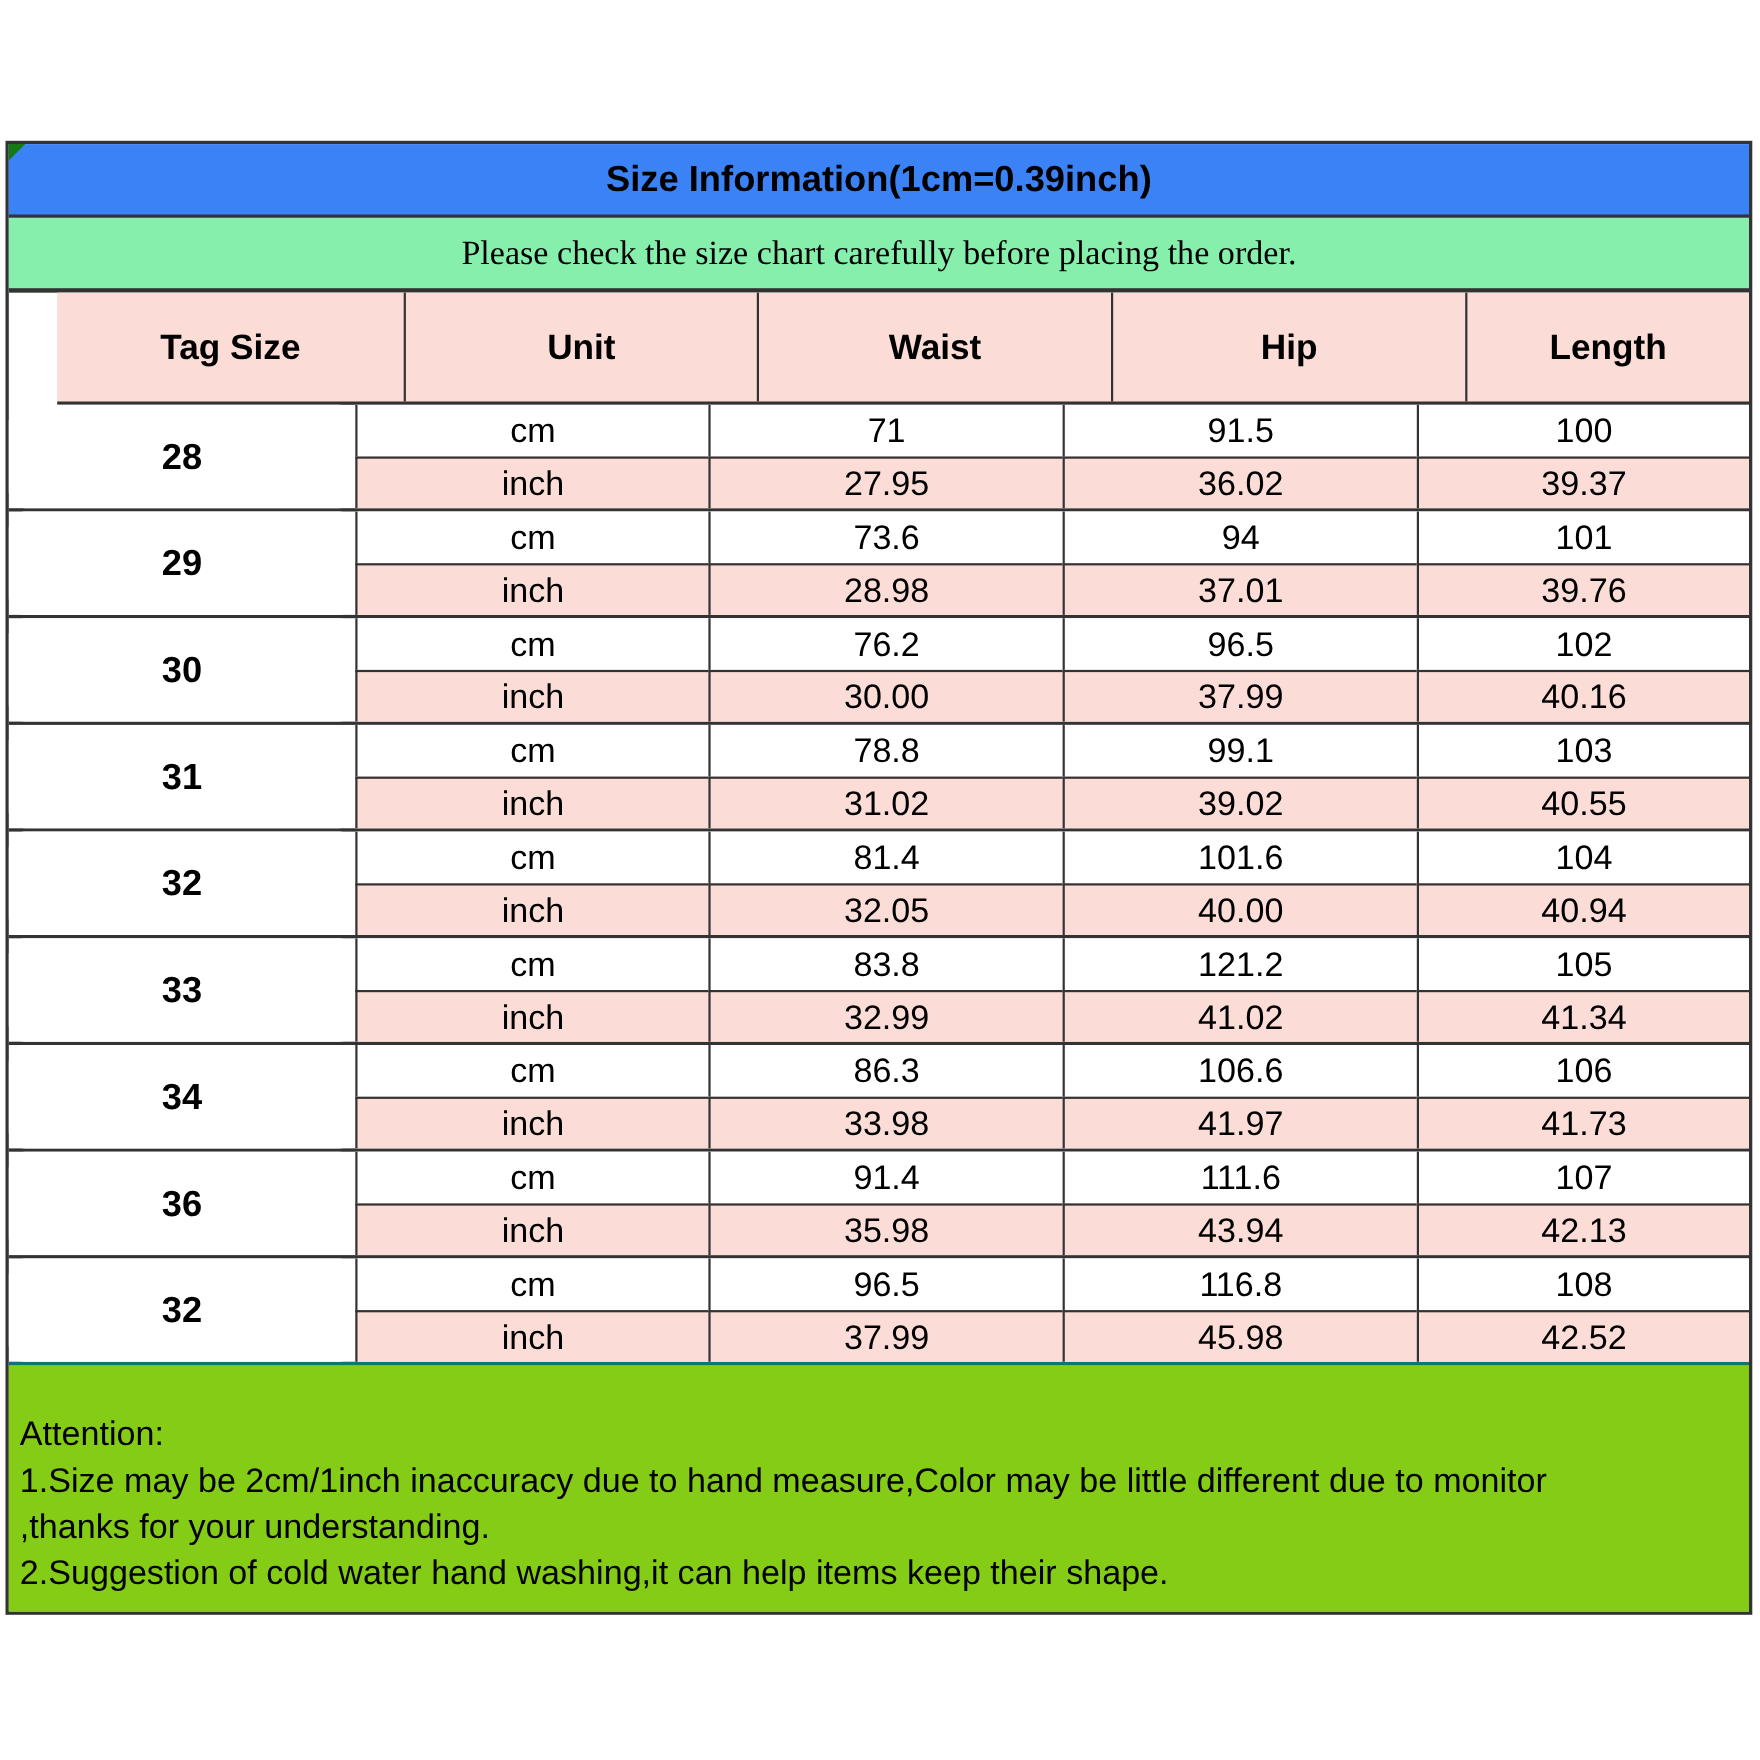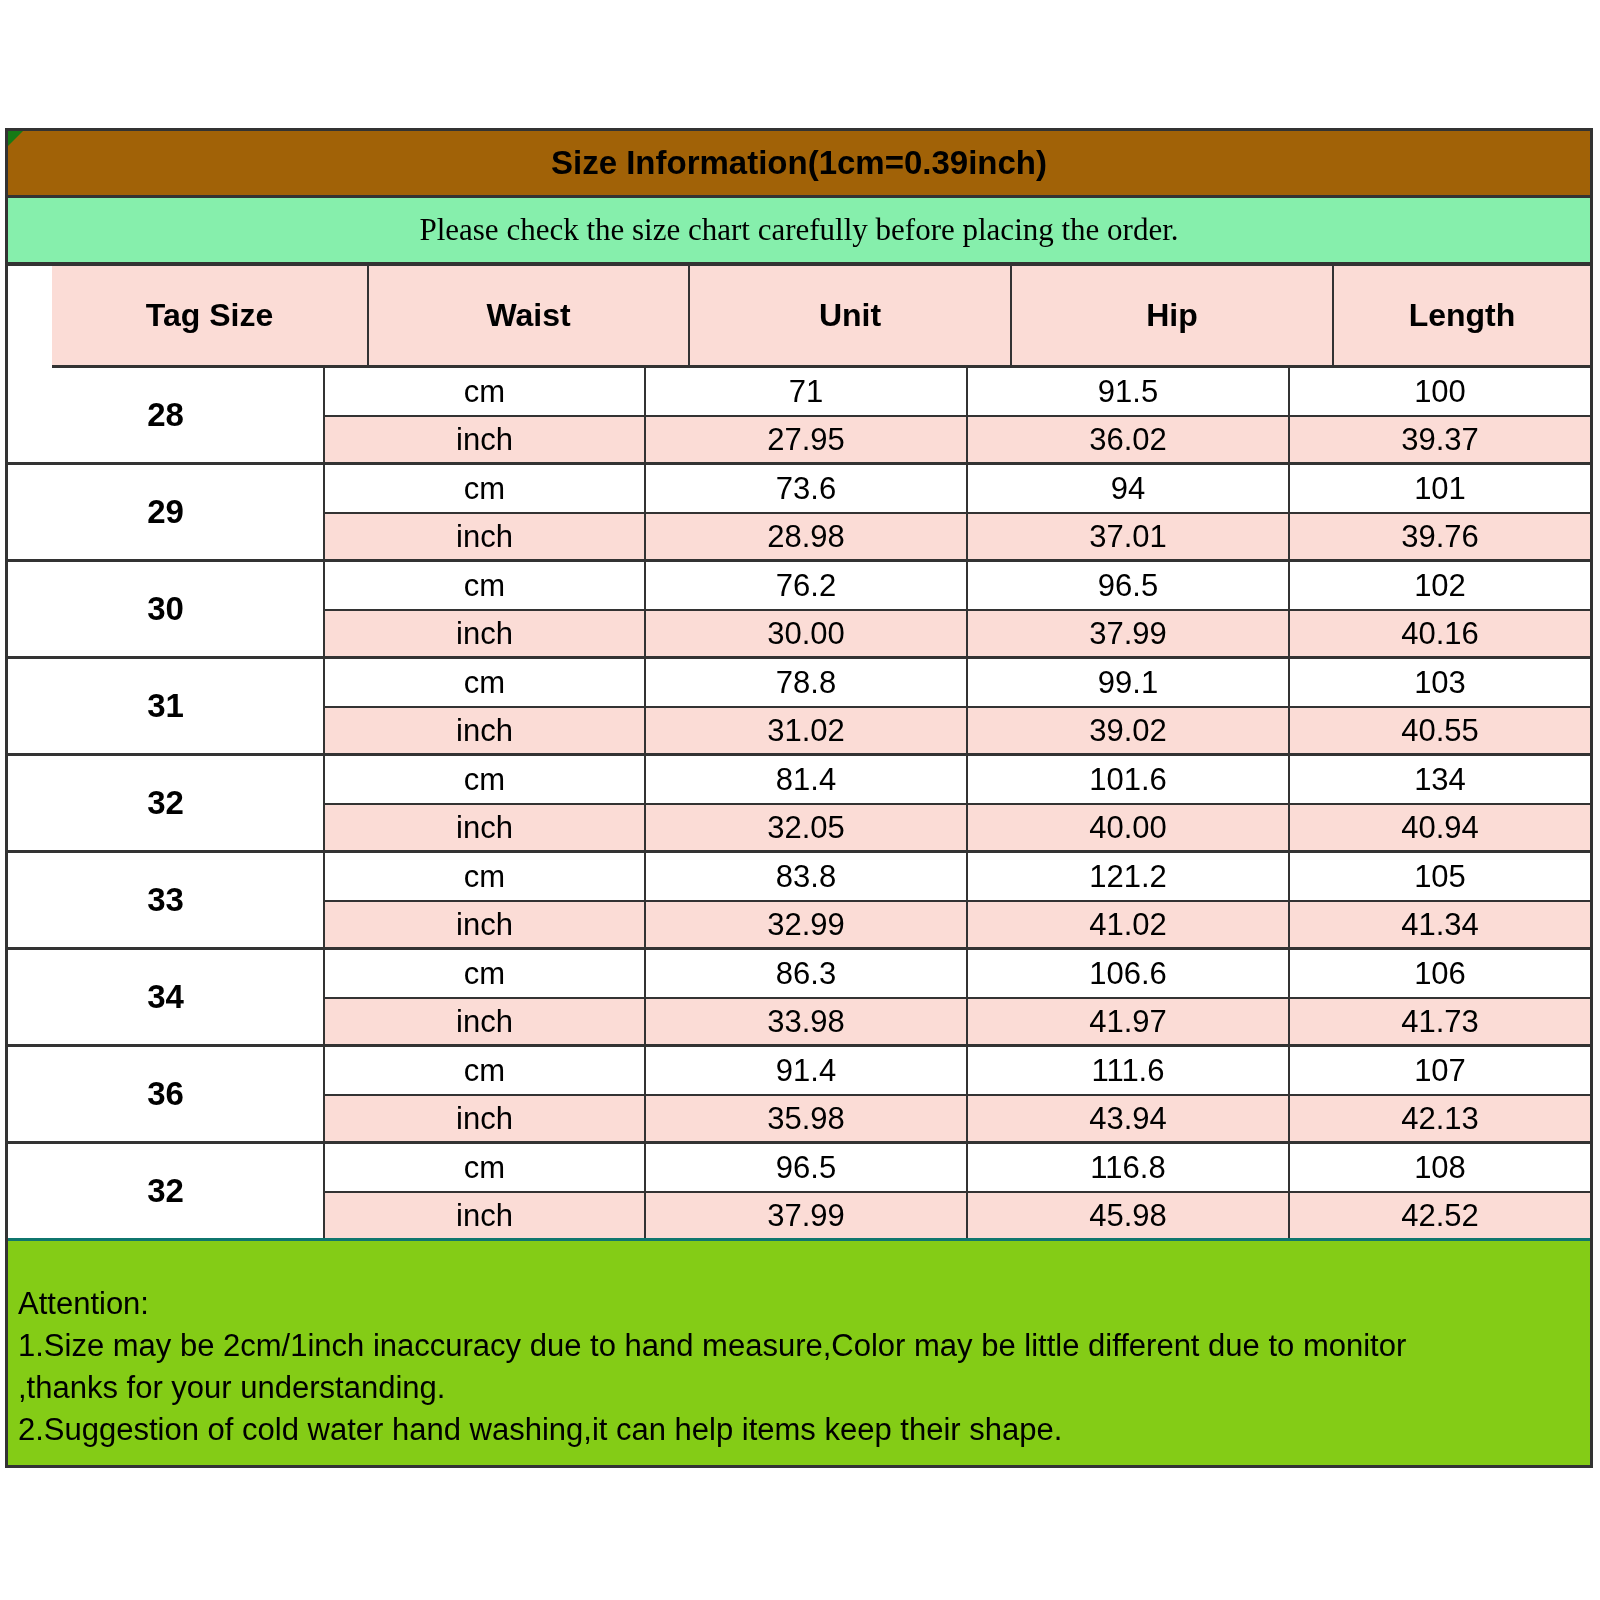--- a/index.html
+++ b/index.html
@@ -9,21 +9,21 @@
   }
   .sheet{
     position:absolute;left:5px;top:128px;width:1588px;
     box-sizing:border-box;border:3px solid #333333;background:#ffffff;
   }
   .corner-flag{
     position:absolute;top:0;left:0;width:0;height:0;
     border-top:15px solid #157a15;border-right:15px solid transparent;z-index:5;
   }
   .row-title{
-    height:64px;background:#a16207;border-bottom:3px solid #333333;
+    height:64px;background:#3b82f6;border-bottom:3px solid #333333;
     display:flex;align-items:center;justify-content:center;
     font-weight:bold;font-size:33px;
   }
   .row-subtitle{
     height:64px;background:#86efac;border-bottom:4px solid #333333;
     display:flex;align-items:center;justify-content:center;
     font-size:31px;
     font-family:Liberation Serif, serif;
   }
   .cols{display:grid;grid-template-columns:315px 321px 322px 322px 1fr;}
@@ -55,22 +55,22 @@
 <body>
 
 <div class="sheet">
   <span class="corner-flag"></span>
 
   <div class="row-title">Size Information(1cm=0.39inch)</div>
   <div class="row-subtitle">Please check the size chart carefully before placing the order.</div>
 
   <div class="cols head-row">
     <div>Tag Size</div>
+    <div>Unit</div>
     <div>Waist</div>
-    <div>Unit</div>
     <div>Hip</div>
     <div>Length</div>
   </div>
 
   <div class="cols block first">
     <div class="cell tag-cell">28</div>
     <div class="cell">cm</div>
     <div class="cell">71</div>
     <div class="cell">91.5</div>
     <div class="cell">100</div>
@@ -114,21 +114,21 @@
     <div class="cell r2">31.02</div>
     <div class="cell r2">39.02</div>
     <div class="cell r2">40.55</div>
   </div>
 
   <div class="cols block">
     <div class="cell tag-cell">32</div>
     <div class="cell">cm</div>
     <div class="cell">81.4</div>
     <div class="cell">101.6</div>
-    <div class="cell">134</div>
+    <div class="cell">104</div>
     <div class="cell r2">inch</div>
     <div class="cell r2">32.05</div>
     <div class="cell r2">40.00</div>
     <div class="cell r2">40.94</div>
   </div>
 
   <div class="cols block">
     <div class="cell tag-cell">33</div>
     <div class="cell">cm</div>
     <div class="cell">83.8</div>

